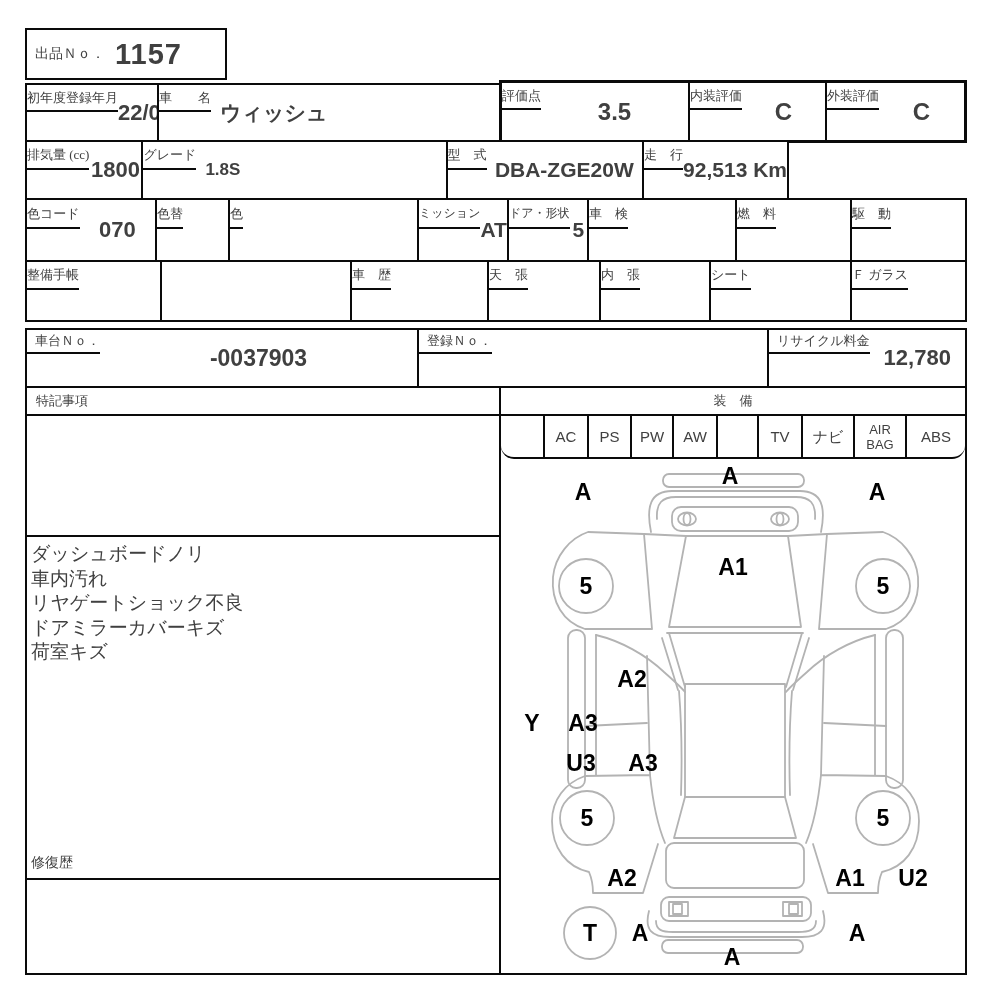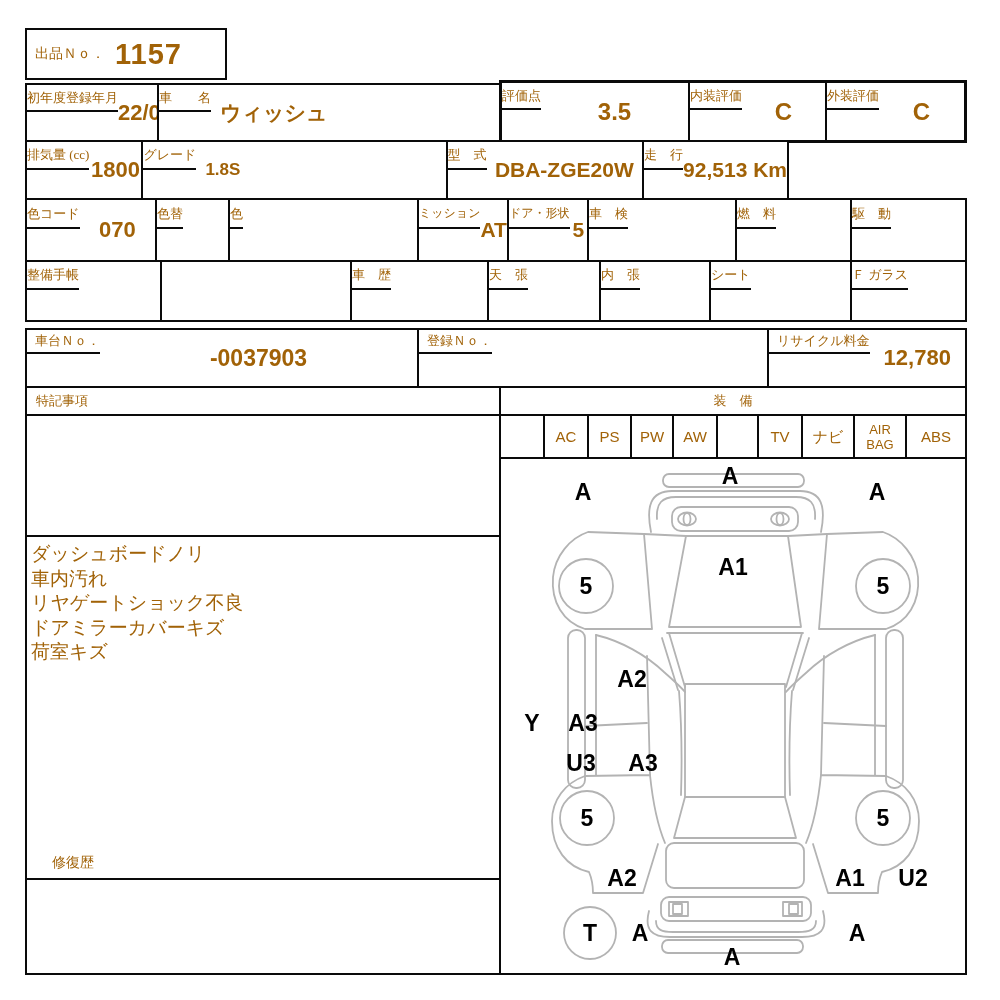--- a/index.html
+++ b/index.html
@@ -1,17 +1,17 @@
 <!DOCTYPE html>
 <html><head>
 <meta charset="utf-8">
 <style>
   html,body{margin:0;padding:0;background:#fff;}
   #page{position:relative;width:1000px;height:1000px;background:#fff;overflow:hidden;
-        font-family:"Liberation Sans","DejaVu Sans",sans-serif;color:#a16207;}
+        font-family:"Liberation Sans","DejaVu Sans",sans-serif;color:#404040;}
   .abs{position:absolute;box-sizing:border-box;}
   .row{display:flex;border:2px solid #0a0a0a;background:#fff;}
   .cell{display:flex;flex-direction:row;box-sizing:border-box;}
   .cell + .cell{border-left:2px solid #0a0a0a;}
   .hdr{display:flex;align-items:center;justify-content:center;
        font-family:"Liberation Serif","DejaVu Serif",serif;font-size:13px;
        border-bottom:2px solid #0a0a0a;flex:none;white-space:nowrap;overflow:hidden;}
   .val{flex:1;display:flex;align-items:center;justify-content:center;
        font-weight:bold;font-size:21px;white-space:nowrap;overflow:hidden;}
   .val.left{justify-content:flex-start;padding-left:9px;}
@@ -26,28 +26,28 @@
   #eval-box{left:499px;top:80px;width:468px;height:63px;border:3px solid #0a0a0a;display:flex;background:#fff;}
   #eval-box .hdr{height:25px;}
   
   #left-col{left:25px;top:386px;width:476px;height:589px;border:2px solid #0a0a0a;
             display:flex;flex-direction:column;background:#fff;}
   .notes-hdr{height:26px;border-bottom:2px solid #0a0a0a;display:flex;align-items:center;
              font-family:"Liberation Serif","DejaVu Serif",serif;font-size:13px;padding-left:9px;flex:none;}
   .notes-empty{height:119px;border-bottom:2px solid #0a0a0a;flex:none;}
   .notes-body{height:306px;flex:none;padding:5px 0 0 4px;font-size:19px;line-height:24.5px;}
   .repair-hdr{height:30px;border-top:0;border-bottom:2px solid #0a0a0a;display:flex;align-items:center;
-              font-family:"Liberation Serif","DejaVu Serif",serif;font-size:14px;padding-left:25px;flex:none;}
+              font-family:"Liberation Serif","DejaVu Serif",serif;font-size:14px;padding-left:4px;flex:none;}
   .repair-empty{flex:1;}
   
   #right-col{left:499px;top:386px;width:468px;height:589px;border:2px solid #0a0a0a;
              display:flex;flex-direction:column;background:#fff;}
   .equip-hdr{height:26px;border-bottom:2px solid #0a0a0a;display:flex;align-items:center;justify-content:center;
              font-family:"Liberation Serif","DejaVu Serif",serif;font-size:13px;flex:none;}
-  .equip-row{height:41px;border-bottom:2px solid #0a0a0a;display:flex;flex:none;}
+  .equip-row{height:41px;border-bottom:2px solid #0a0a0a;display:flex;flex:none;border-radius:13px;}
   .equip-cell{display:flex;align-items:center;justify-content:center;text-align:center;
               font-size:15px;line-height:15px;box-sizing:border-box;}
   .equip-cell + .equip-cell{border-left:2px solid #0a0a0a;}
   .diagram{flex:1;position:relative;}
   svg .outline{fill:none;stroke:#b3b3b3;stroke-width:1.8;stroke-linejoin:round;stroke-linecap:round;}
   svg text.mark{font-family:"Liberation Sans","DejaVu Sans",sans-serif;font-weight:bold;font-size:23px;
                 fill:#000;text-anchor:middle;dominant-baseline:central;}
 </style>
 </head>
 <body>

